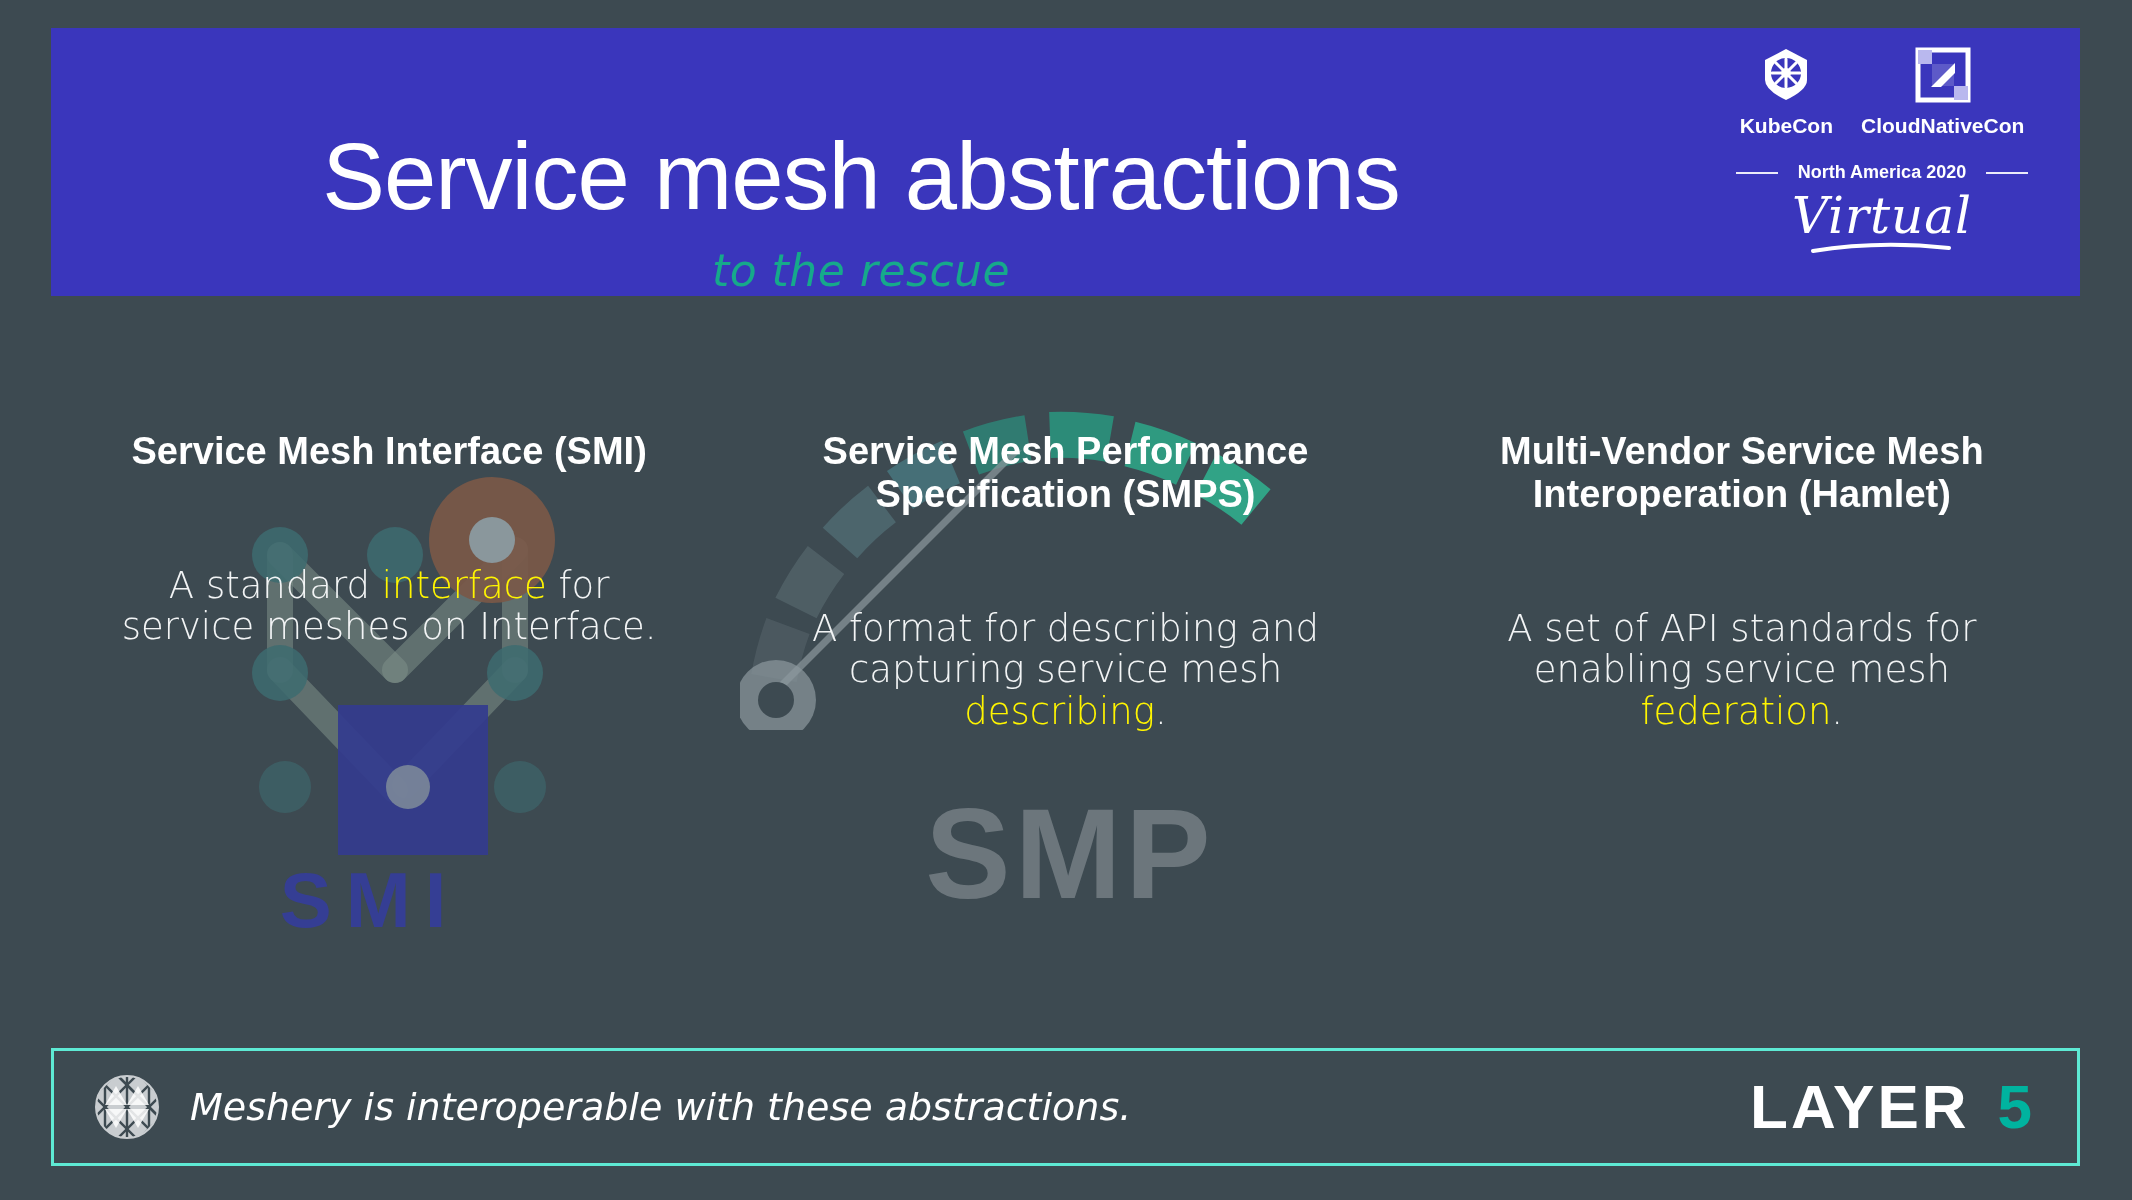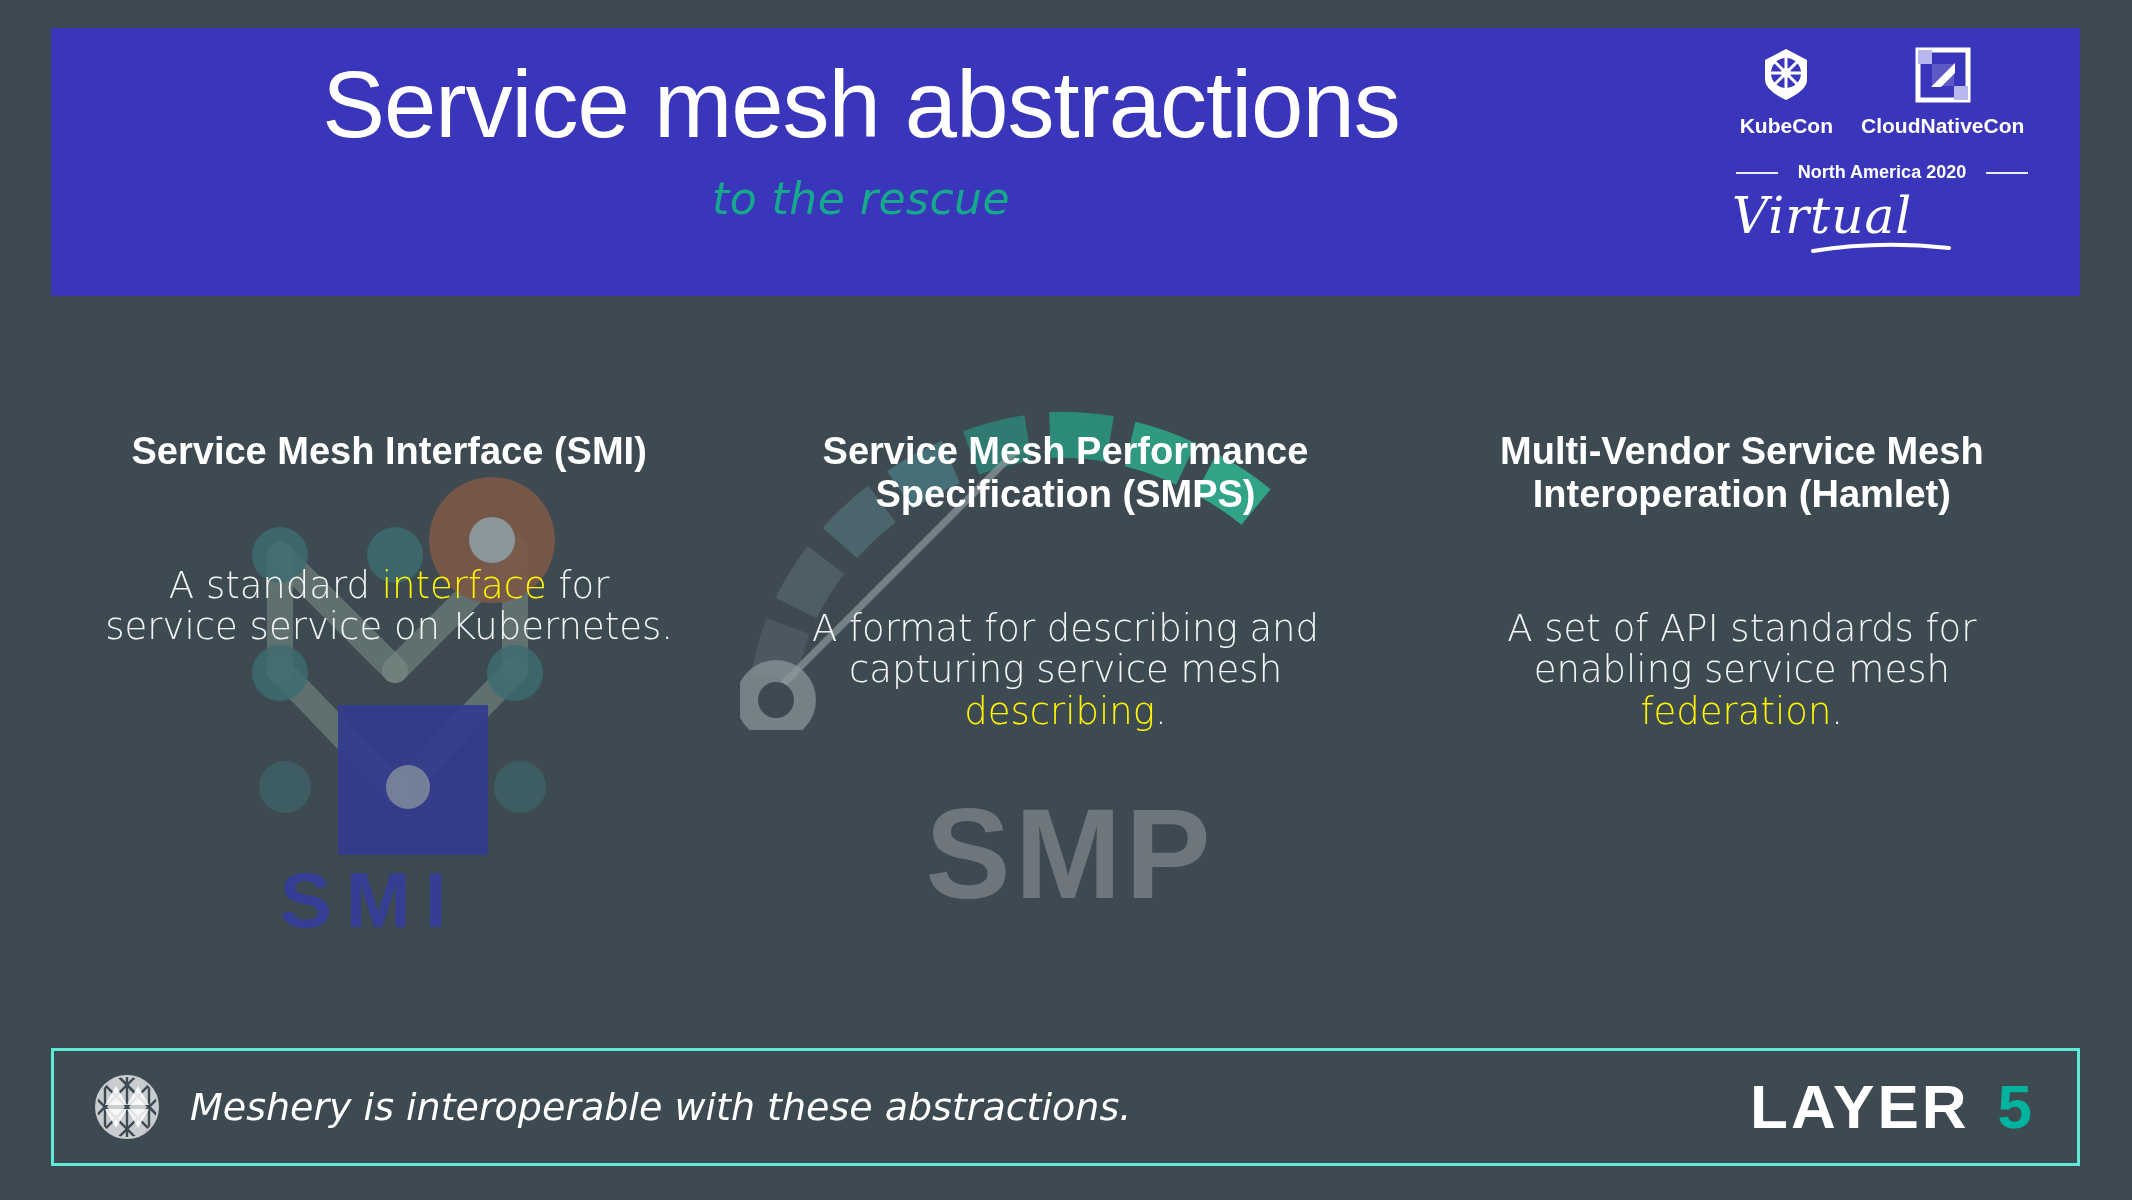--- a/index.html
+++ b/index.html
@@ -34,21 +34,21 @@
   }
   .title-block {
     position: absolute;
     left: 0;
     top: 0;
     width: 1620px;
     height: 268px;
     display: flex;
     flex-direction: column;
     align-items: center;
-    justify-content: flex-start;
+    justify-content: flex-end;
     padding-top: 28px;
     box-sizing: border-box;
   }
   .slide-title {
     color: #ffffff;
     font-family: "Liberation Sans", sans-serif;
     font-size: 94px;
     font-weight: 400;
     line-height: 1.05;
     letter-spacing: -1px;
@@ -124,21 +124,21 @@
     opacity: 0.9;
   }
   .kc-region {
     font-family: "Liberation Sans", sans-serif;
     font-size: 18px;
     font-weight: bold;
     color: #ffffff;
     white-space: nowrap;
   }
   .kc-virtual {
-    text-align: left;
+    text-align: center;
     font-family: "DejaVu Serif", serif;
     font-style: italic;
     font-size: 50px;
     color: #ffffff;
     margin-top: 4px;
     letter-spacing: 1px;
   }
   .kc-swoosh {
     display: block;
     margin: -6px auto 0 auto;
@@ -390,21 +390,21 @@
       </svg>
     </div>
 
   </div>
 
   <div class="columns">
 
     <div class="col">
       <h2 class="col-heading">Service Mesh Interface (SMI)</h2>
       <p class="col-body">
-        <span>A standard </span><span class="kw">interface</span><span> for service service on Kubernetes.</span>
+        <span>A standard </span><span class="kw">interface</span><span> for service meshes on Interface.</span>
       </p>
     </div>
 
     <div class="col">
       <h2 class="col-heading">Service Mesh Performance Specification (SMPS)</h2>
       <p class="col-body">
         <span>A format for describing and capturing service mesh </span><span class="kw">describing</span><span>.</span>
       </p>
     </div>
 

